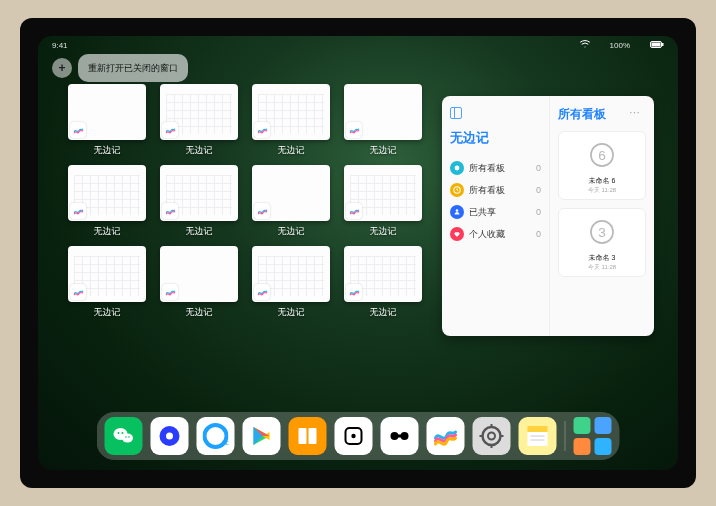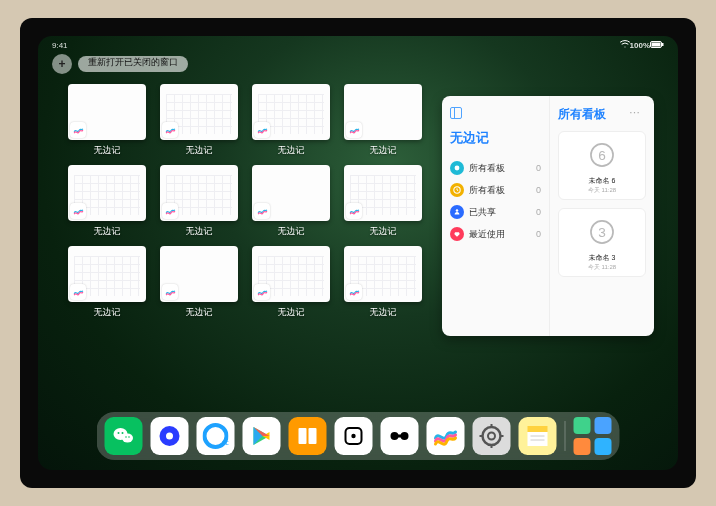--- a/index.html
+++ b/index.html
@@ -22,38 +22,38 @@
   }
 
   .status-bar {
     position: absolute; top: 4px; left: 0; right: 0;
     display: flex; justify-content: space-between;
     padding: 0 14px;
     font-size: 8px; color: rgba(255,255,255,0.85);
     font-weight: 500;
   }
   .status-left { display:flex; gap:4px; align-items:center; }
-  .status-right { display: flex; gap: 0; align-items: center; font-weight: bold; }
+  .status-right { display: flex; gap: 20px; align-items: center; }
 
   .pill-row {
     position: absolute; top: 18px; left: 14px;
     display: flex; gap: 6px; align-items: center;
   }
   .add-pill {
     width: 20px; height: 20px;
     border-radius: 10px;
     background: rgba(255,255,255,0.5);
     display: flex; align-items: center; justify-content: center;
     font-size: 12px; color: #222; font-weight: bold;
   }
   .reopen-pill {
-    height: 16px; padding: 0 10px;
+    height: 28px; padding: 0 10px;
     border-radius: 10px;
     background: rgba(255,255,255,0.6);
-    display: flex; align-items: flex-start;
+    display: flex; align-items: center;
     font-size: 9px; color: #111;
   }
 
   .grid {
     position: absolute;
     top: 48px; left: 30px;
     width: 360px;
     display: grid;
     grid-template-columns: repeat(4, 78px);
     gap: 8px 14px;
@@ -377,21 +377,21 @@
     </div>
     <span class="cat-count">0</span>
             </div>
             <div class="cat-row">
     <div class="cat-left">
       <div class="cat-icon" style="background:#ff3b5b">
                   <svg viewBox="0 0 10 10">
                     <path d="M5 8.5L2 5.5A2 2 0 015 3a2 2 0 013 2.5z"></path>
                   </svg>
                 </div>
-      <span class="cat-label">最近使用</span>
+      <span class="cat-label">个人收藏</span>
     </div>
     <span class="cat-count">0</span>
             </div>
           </div>
       </div>
       <div class="panel-right">
         <div class="panel-right-title">所有看板</div>
         <div id="board-list" style="display: flex; flex-direction: column; gap: 8px;">
             <div class="board">
     <div class="board-sketch">

